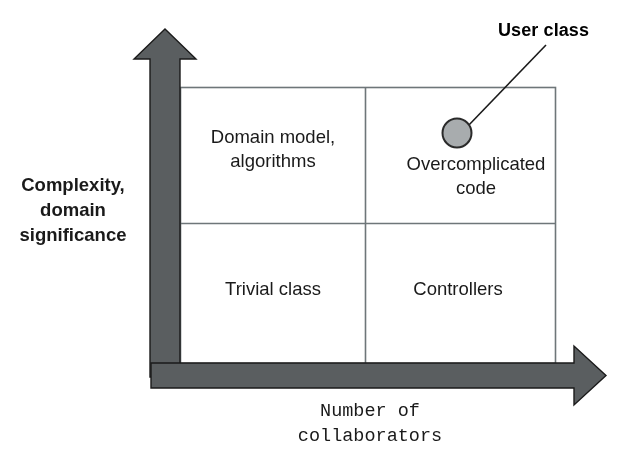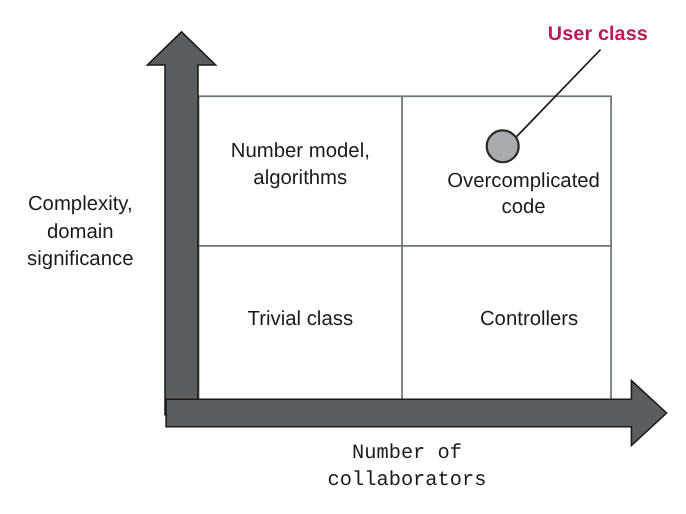--- a/index.html
+++ b/index.html
@@ -38,28 +38,29 @@
     line-height: 25px;
   }
   .quadrant-label {
     font-size: 18.5px;
     line-height: 24px;
   }
   .callout-label {
     font-weight: bold;
     font-size: 18px;
     letter-spacing: 0.1px;
-    color: #be185d;
+    color: #000000;
   }
 
   
   #y-axis-label {
     left: 8px;
     top: 172px;
     width: 130px;
+    font-weight: bold;
   }
   #x-axis-label {
     left: 285px;
     top: 399px;
     width: 170px;
     font-family: Liberation Mono, monospace;
   }
   #q-top-left {
     left: 185px;
     top: 125px;
@@ -69,21 +70,21 @@
     left: 368px;
     top: 152px;
     width: 216px;
   }
   #q-bottom-left {
     left: 185px;
     top: 277px;
     width: 176px;
   }
   #q-bottom-right {
-    left: 388px;
+    left: 365px;
     top: 277px;
     width: 186px;
   }
   #user-class-label {
     left: 498px;
     top: 19px;
     width: 104px;
     text-align: left;
   }
 </style>
@@ -109,21 +110,21 @@
     <circle cx="457" cy="133" r="14.5" fill="#a8acae" stroke="#2a2a2a" stroke-width="2"></circle>
   </svg>
 
   <div class="label axis-label" id="y-axis-label">Complexity,
 domain
 significance</div>
 
   <div class="label axis-label" id="x-axis-label">Number of
 collaborators</div>
 
-  <div class="label quadrant-label" id="q-top-left">Number model,
+  <div class="label quadrant-label" id="q-top-left">Domain model,
 algorithms</div>
 
   <div class="label quadrant-label" id="q-top-right">Overcomplicated
 code</div>
 
   <div class="label quadrant-label" id="q-bottom-left">Trivial class</div>
 
   <div class="label quadrant-label" id="q-bottom-right">Controllers</div>
 
   <div class="label callout-label" id="user-class-label">User class</div>

